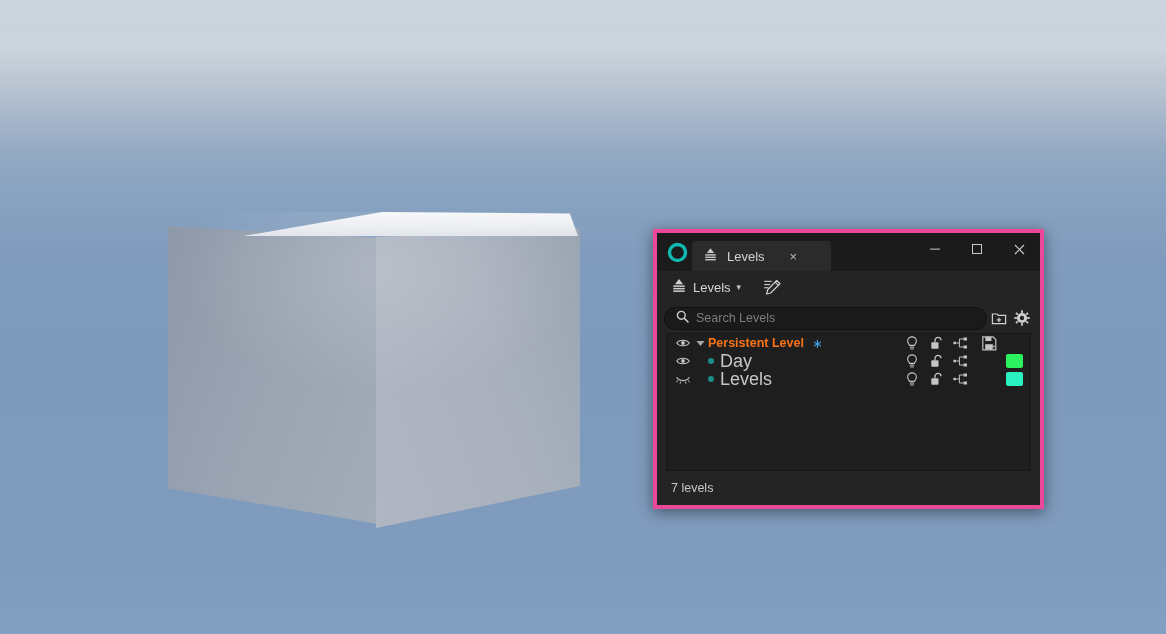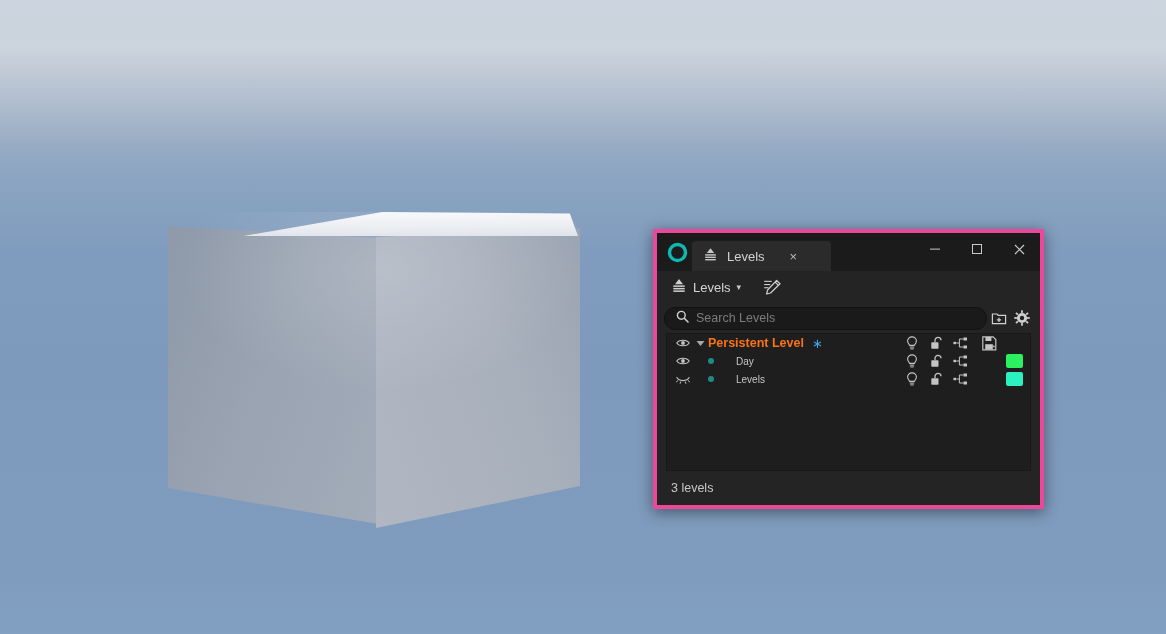--- a/index.html
+++ b/index.html
@@ -153,21 +153,21 @@
   .lvl-row {
     height: 18px; display: flex; align-items: center;
     padding: 0 3px 0 6px; font-size: 12.5px; cursor: pointer;
     position: relative;
   }
   .col-eye { width: 20px; display:flex; align-items:center; justify-content:center; cursor:pointer; }
   .col-tri { width: 15px; display:flex; align-items:center; justify-content:center; cursor:pointer; }
   .col-name { flex: 1; display: flex; align-items: center; gap: 6px; overflow: hidden; }
   .dot { width: 6px; height: 6px; border-radius: 50%; background: #1d8c86; flex:none; }
   .name-persistent { color: #f97316; font-weight: bold; font-size: 12.5px; }
-  .name-sub { color: #c6c6c6; font-size: 10px; margin-left: 16px; }
+  .name-sub { color: #c6c6c6; font-size: 18px; }
   .star { color:#41a5e8; font-size: 13px; margin-left:2px; }
   .col-ico { width: 24px; display:flex; align-items:center; justify-content:center; cursor:pointer; }
   .col-save { width: 34px; display:flex; align-items:center; justify-content:center; cursor:pointer; }
   .swatch {
     width: 17px; height: 14px; border-radius: 2px; margin-right: 4px; cursor: pointer;
   }
   .swatch-ph { width: 17px; height: 14px; margin-right: 4px; }
 
   
   .statusbar {
@@ -414,15 +414,15 @@
           <rect x="10.4" y="8.5" width="3.6" height="3.0" fill="#c4c4c4"></rect>
           <path d="M3.2 6 L6.4 6 M6.4 6 L6.4 2 L10.2 2 M6.4 6 L6.4 10 L10.2 10" fill="none" stroke="#c4c4c4" stroke-width="1.0"></path>
         </svg>
       </div>
       <div class="col-save"></div>
       <div class="swatch" style="background:#2bf0c0"></div>
     </div>
   </div>
 
   <div class="statusbar">
-    <span>3 levels</span>
+    <span>7 levels</span>
   </div>
 </div>
 
 </body></html>

